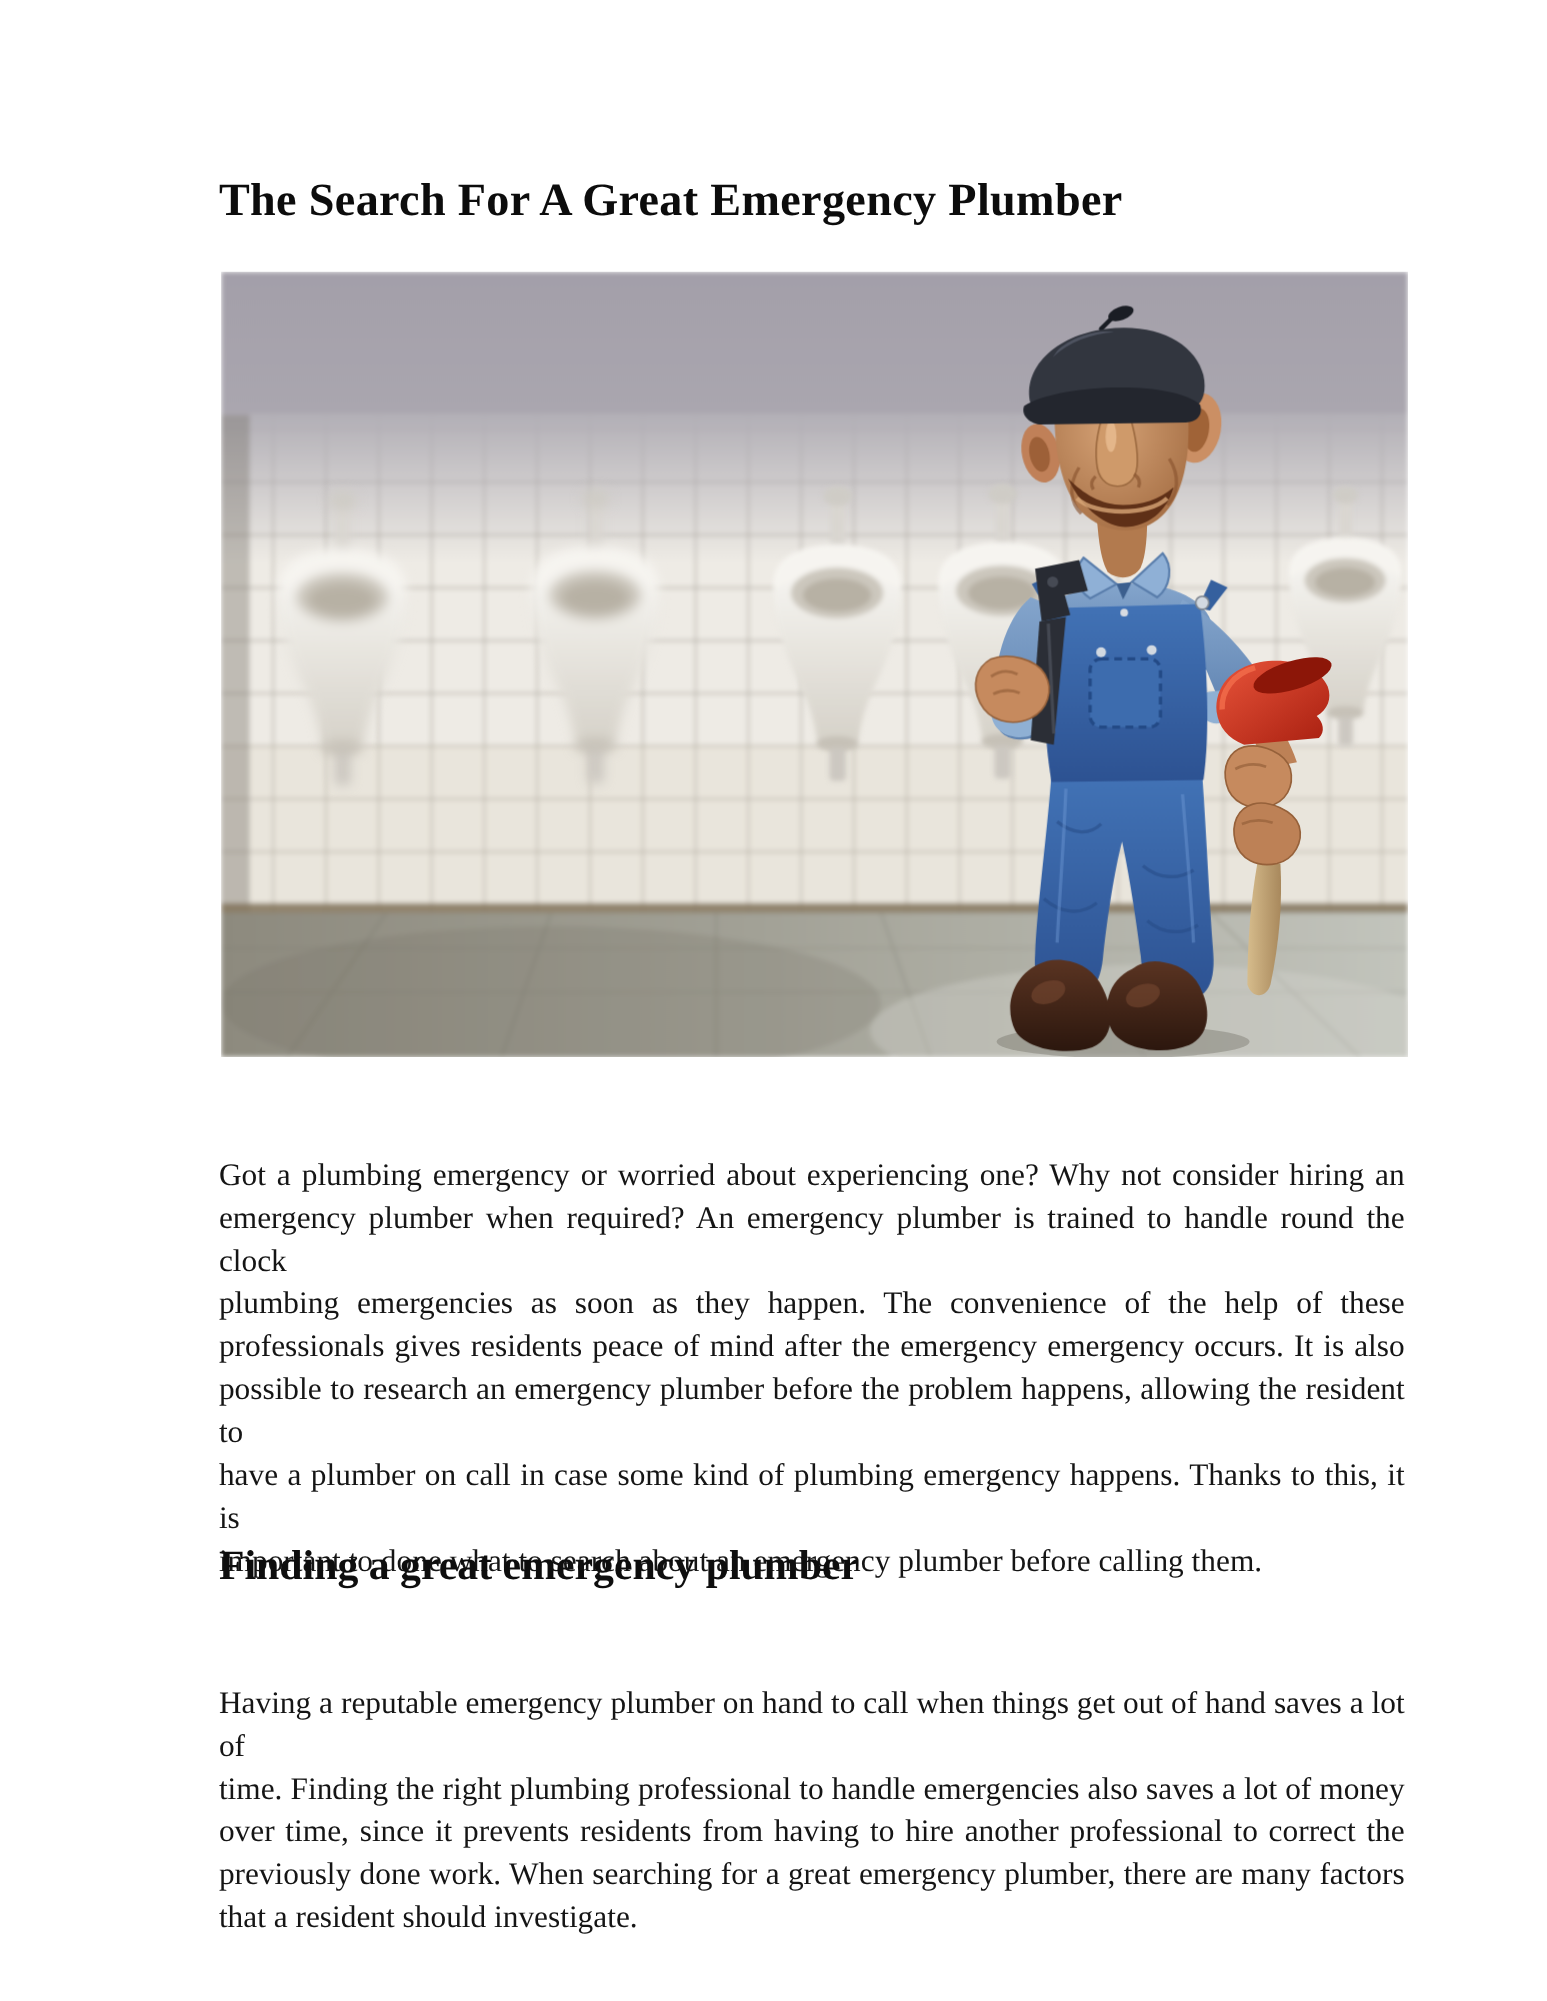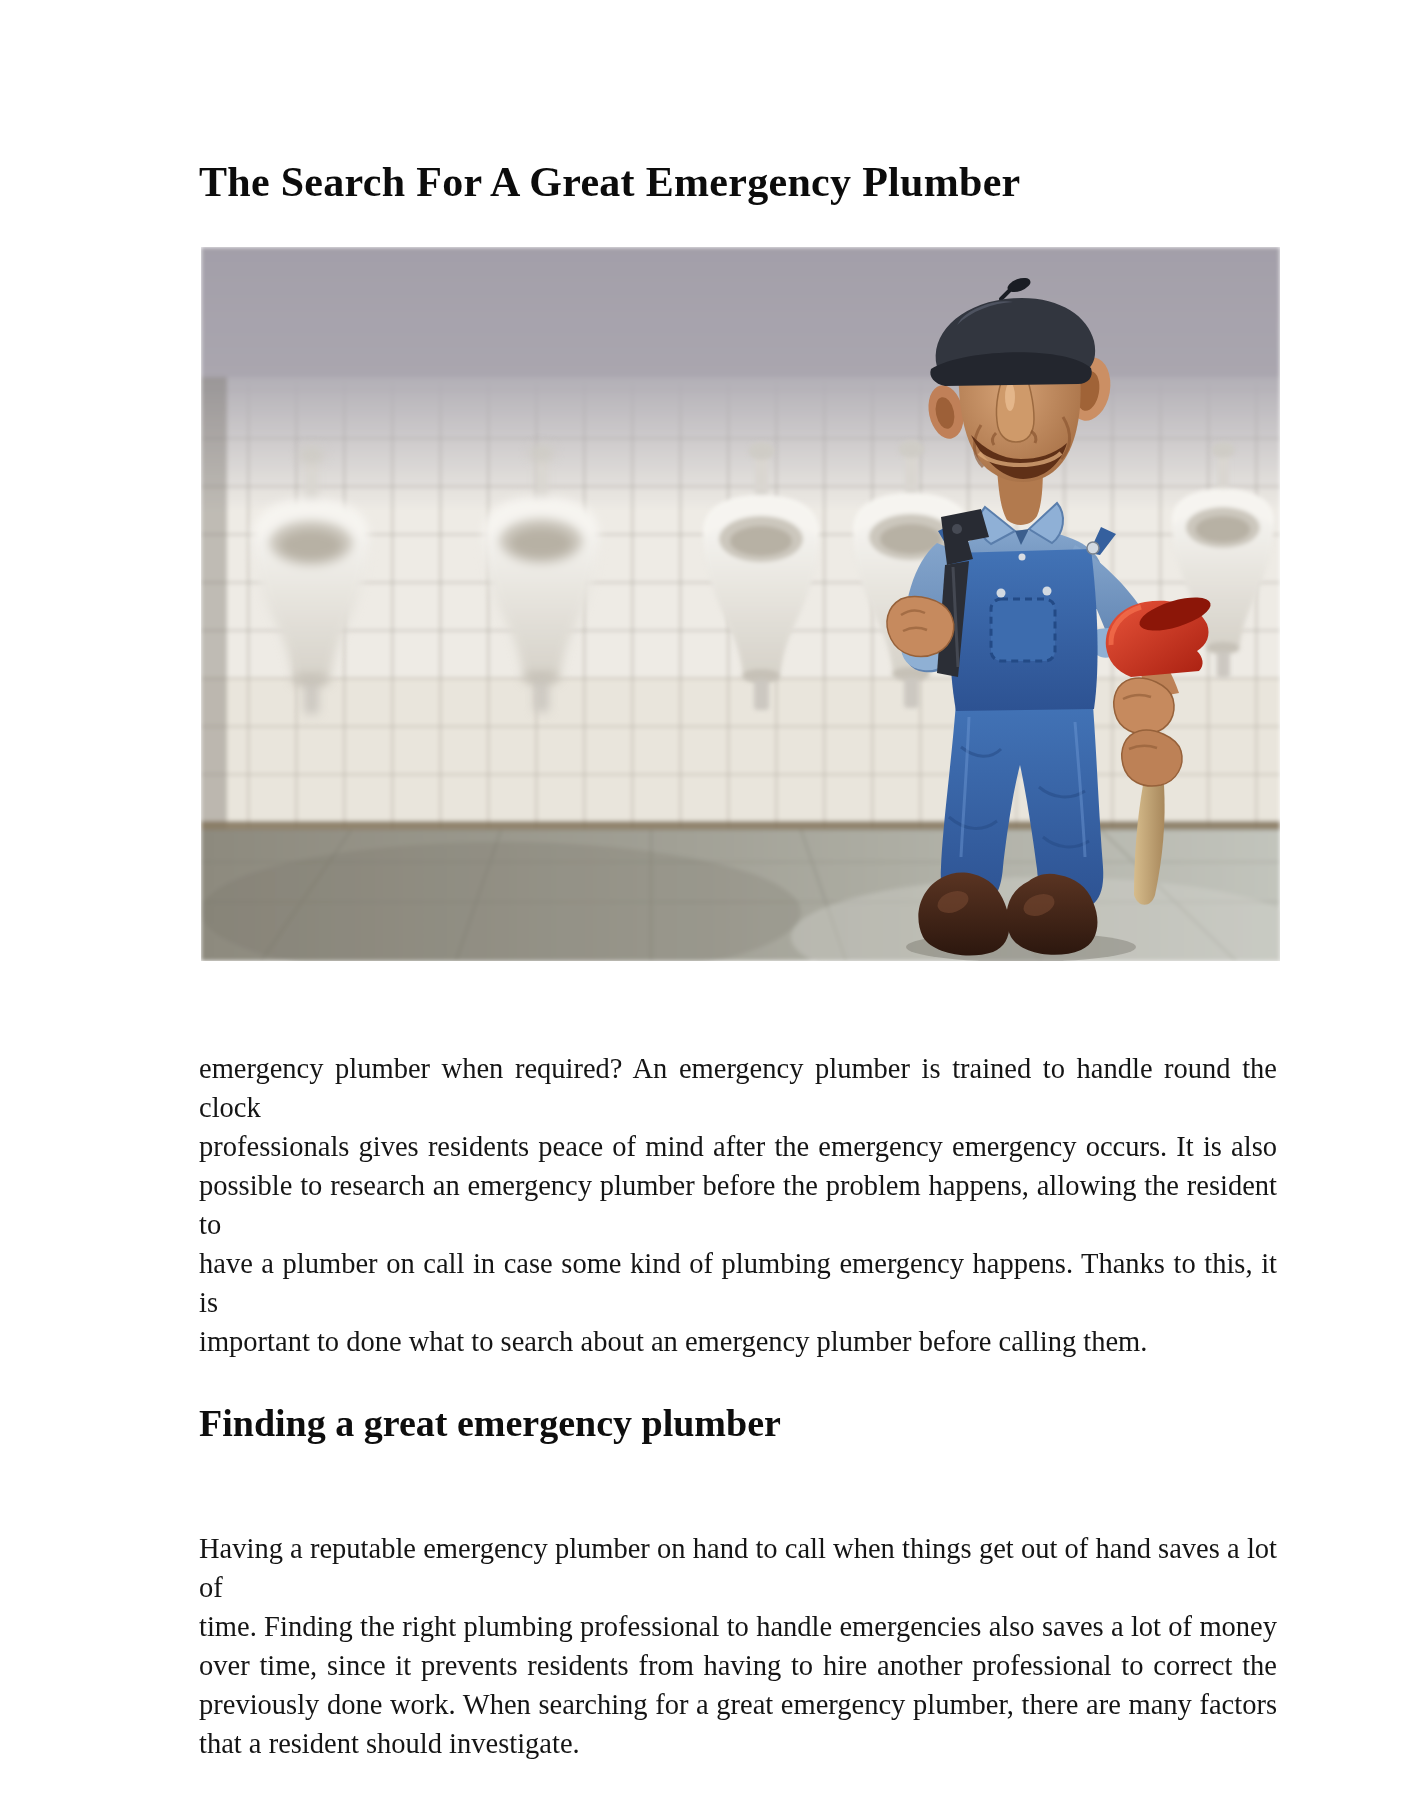--- a/index.html
+++ b/index.html
@@ -217,21 +217,23 @@
         <g>
           <path d="M930,432 C916,436 910,450 914,466 C918,482 934,490 952,486 C968,482 976,468 972,452 C968,438 946,428 930,432 Z" fill="#c68a5e" stroke="#96613a" stroke-width="1.5"></path>
           <path d="M938,484 C924,488 918,502 922,518 C926,534 942,542 960,538 C976,534 984,518 980,504 C976,490 952,480 938,484 Z" fill="#bd8156" stroke="#96613a" stroke-width="1.5"></path>
           <path d="M922,452 q14,-7 28,-2 M928,502 q14,-6 28,-1" fill="none" stroke="#96613a" stroke-width="2.5" opacity="0.7"></path>
         </g>
       </g>
     </svg>
   </div>
 
   <p class="bodypar par1">
+    <span class="jline">Got a plumbing emergency or worried about experiencing one? Why not consider hiring an</span>
     <span class="jline">emergency plumber when required? An emergency plumber is trained to handle round the clock</span>
+    <span class="jline">plumbing emergencies as soon as they happen. The convenience of the help of these</span>
     <span class="jline">professionals gives residents peace of mind after the emergency emergency occurs. It is also</span>
     <span class="jline">possible to research an emergency plumber before the problem happens, allowing the resident to</span>
     <span class="jline">have a plumber on call in case some kind of plumbing emergency happens. Thanks to this, it is</span>
     <span class="jline last">important to done what to search about an emergency plumber before calling them.</span>
   </p>
 
   <h2 class="subhead">Finding a great emergency plumber</h2>
 
   <p class="bodypar par2">
     <span class="jline">Having a reputable emergency plumber on hand to call when things get out of hand saves a lot of</span>

